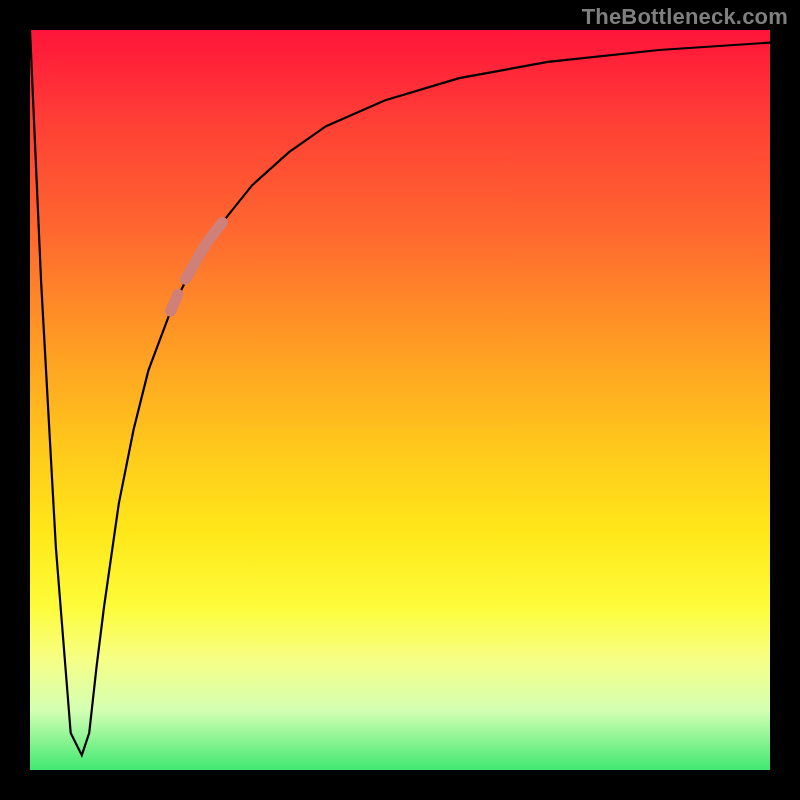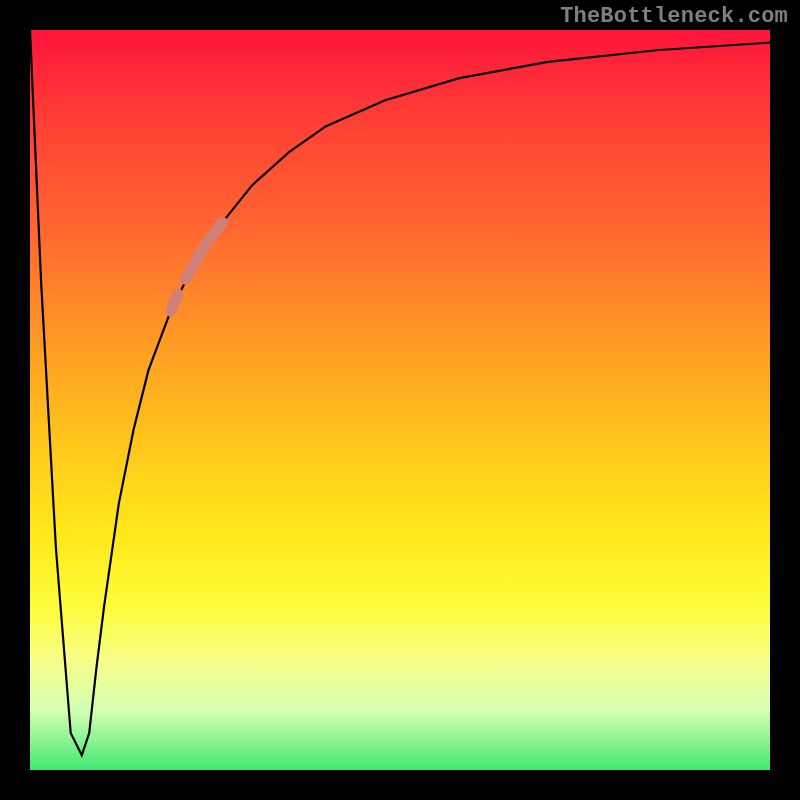--- a/index.html
+++ b/index.html
@@ -9,21 +9,20 @@
     height: 800px;
     background: #000;
     overflow: hidden;
     font-family: Arial, Helvetica, sans-serif;
   }
   .frame {
     position: relative;
     width: 800px;
     height: 800px;
     background: #000;
-    font-family: Liberation Mono, monospace;
   }
   .watermark {
     position: absolute;
     top: 4px;
     right: 12px;
     color: #7f7f7f;
     font-size: 22px;
     font-weight: 600;
     letter-spacing: 0.2px;
     z-index: 10;

